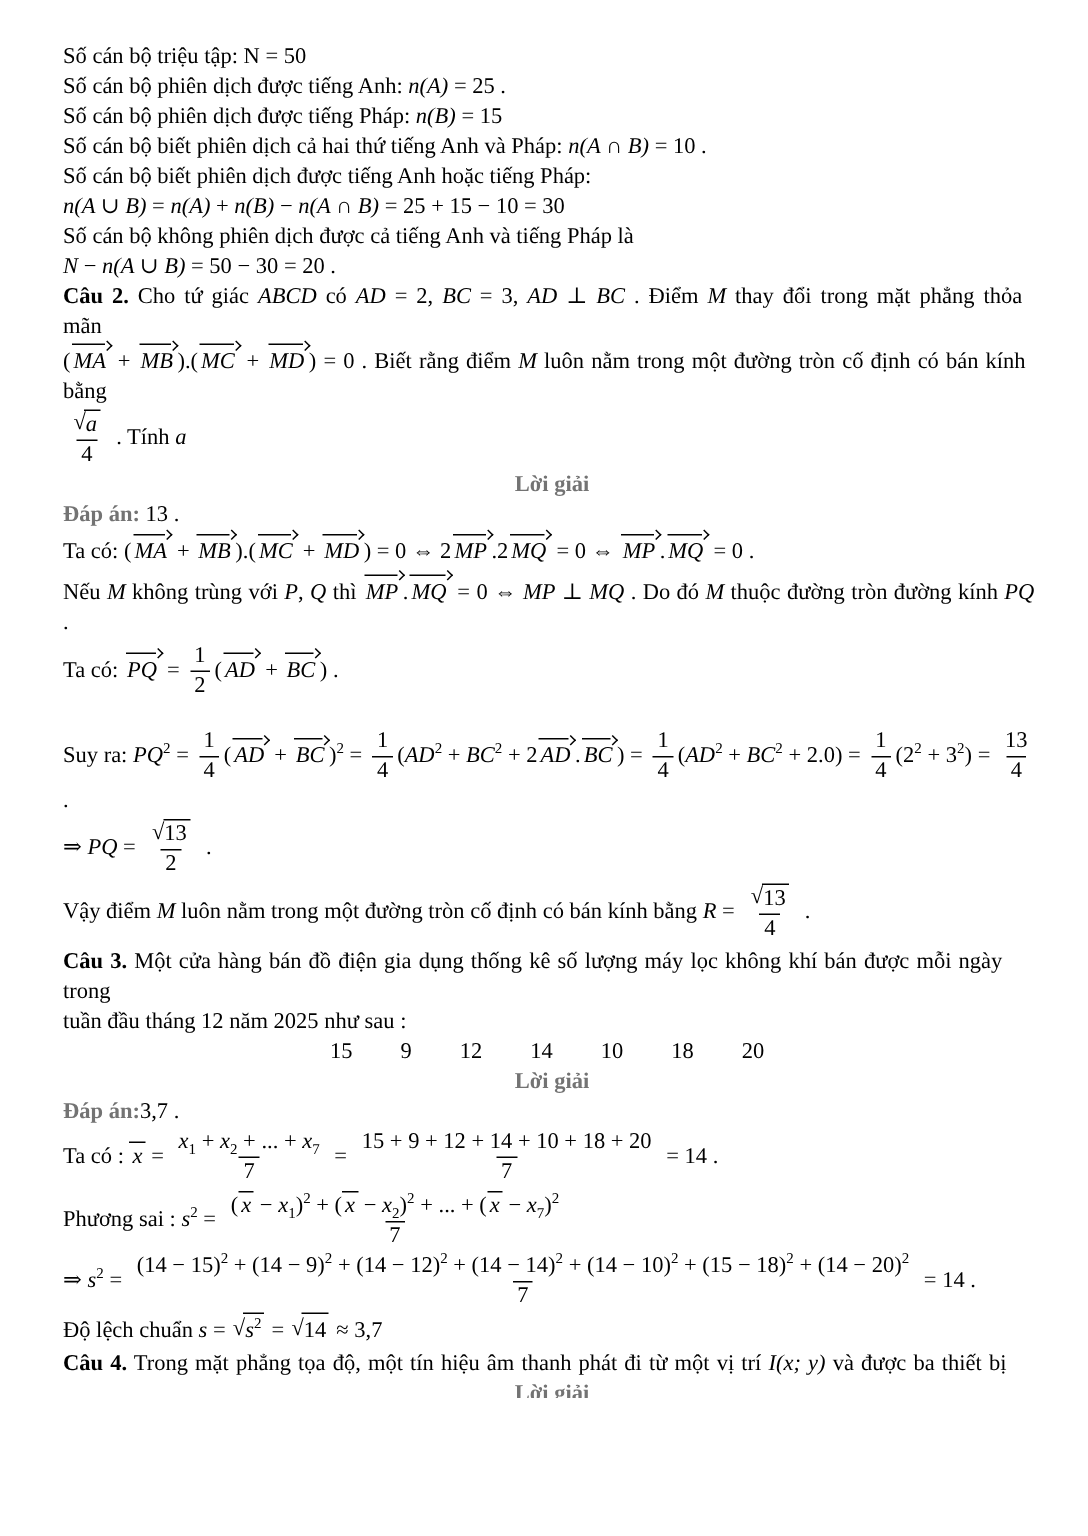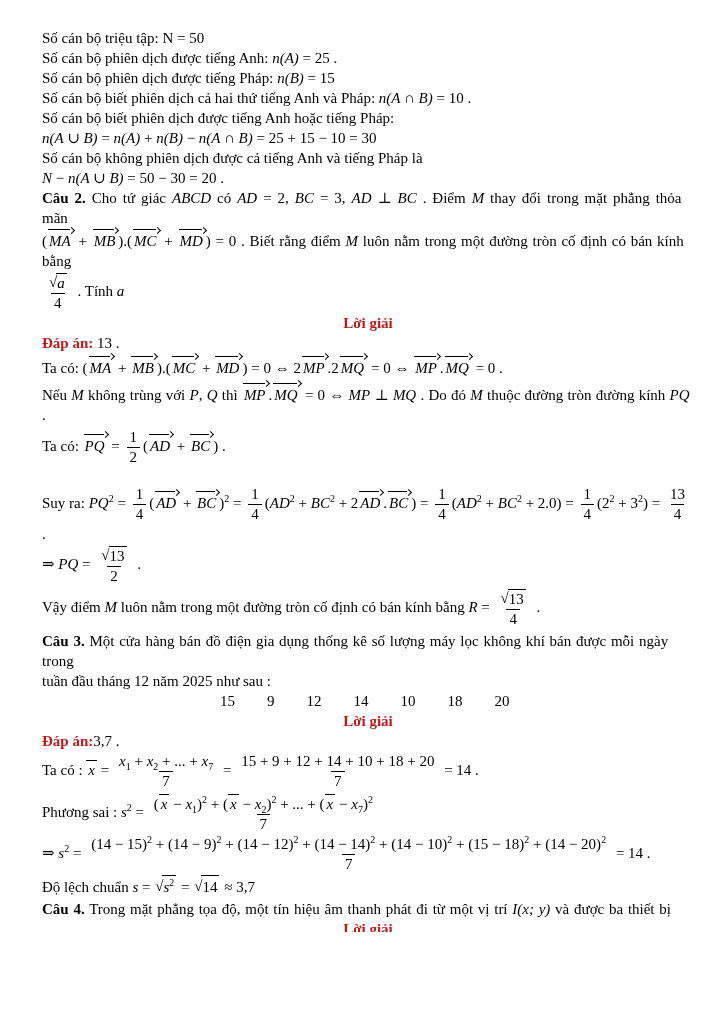--- a/index.html
+++ b/index.html
@@ -7,21 +7,21 @@
     width:725px;height:1024px;background:#ffffff;
     font-family:"Liberation Serif","DejaVu Serif",serif;
     font-size:15px;color:#000;
     -webkit-font-smoothing:antialiased;
   }
   .page{position:relative;width:725px;height:932px;overflow:hidden;background:#fff;}
   .content{position:absolute;left:42px;top:28px;width:652px;}
   .line{line-height:20px;min-height:20px;}
   .line.center{text-align:center;}
   .b{font-weight:bold;}
-  .bb{font-weight:bold;color:#b91c1c;}
+  .bb{font-weight:bold;color:#737373;}
   .m{font-style:italic;}
   sup{font-size:10px;line-height:0;vertical-align:super;}
   sub{font-size:10px;line-height:0;vertical-align:sub;}
   .frac{
     display:inline-flex;flex-direction:column;align-items:center;
     vertical-align:middle;margin:0 3px;line-height:1.15;text-align:center;white-space:nowrap;
   }
   .frac .fn{padding:0 3px 1px 3px;}
   .frac .fd{border-top:1px solid #000;padding:1px 3px 0 3px;}
   .sqrt{display:inline-block;white-space:nowrap;margin:0 1px;}

